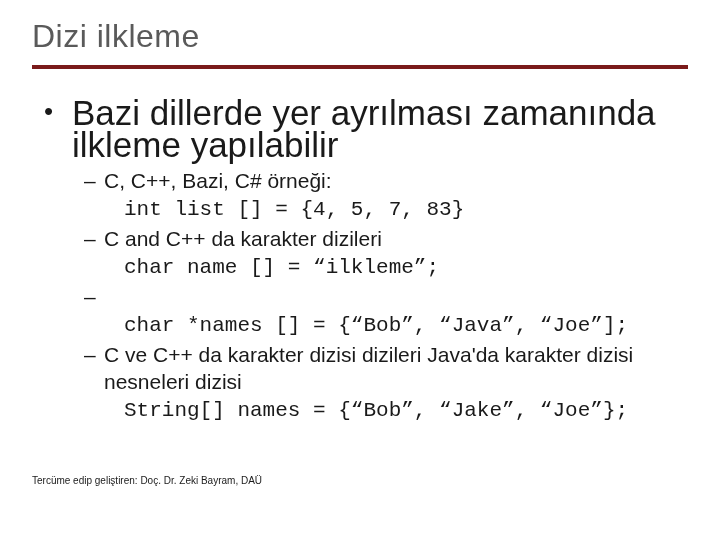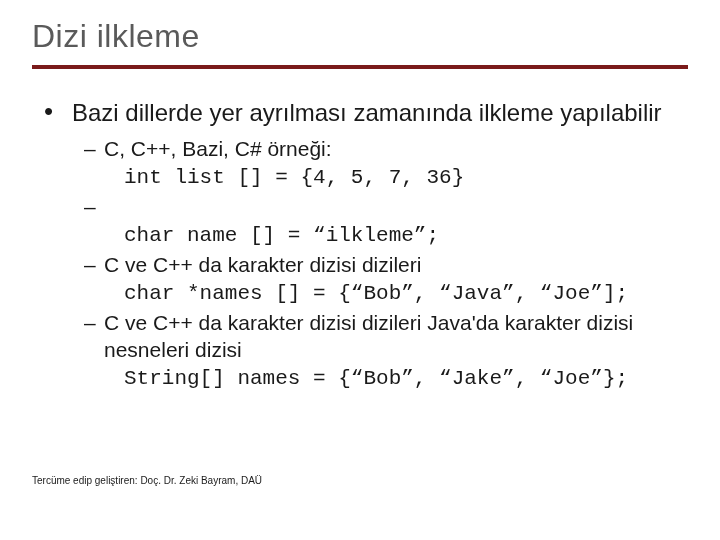--- a/index.html
+++ b/index.html
@@ -3,21 +3,21 @@
 <meta charset="utf-8">
 <style>
   * { margin: 0; padding: 0; box-sizing: border-box; }
   html, body { width: 720px; height: 540px; background: #fff; font-family: "Lucida Sans Unicode", "Lucida Grande", Verdana, sans-serif; color: #1a1a1a; }
   .slide { width: 720px; height: 486px; position: relative; padding: 18px 32px 0 32px; }
   .title { font-size: 32px; color: #5a5a5a; font-weight: 400; margin-bottom: 10px; letter-spacing: 0.5px; }
   .rule { height: 4px; background: #7a1a1a; margin-bottom: 28px; }
   .body { padding-left: 12px; }
   .lvl1 { display: flex; align-items: flex-start; margin-bottom: 6px; }
   .lvl1 .dot { font-size: 26px; line-height: 28px; color: #1a1a1a; width: 28px; flex-shrink: 0; }
-  .lvl1 .txt { font-size: 24px; line-height: 32px; }
+  .lvl1 .txt { font-size: 35px; line-height: 32px; }
   .lvl2-wrap { padding-left: 40px; margin-top: 6px; }
   .lvl2 { display: flex; align-items: flex-start; margin-top: 2px; }
   .lvl2 .dash { font-size: 21px; line-height: 27px; width: 20px; flex-shrink: 0; }
   .lvl2 .txt { font-size: 21px; line-height: 27px; }
   .code { font-family: "Courier New", monospace; font-size: 21px; line-height: 27px; padding-left: 40px; margin-top: 2px; white-space: pre; }
   .footer { position: absolute; left: 32px; bottom: 0; font-size: 10px; color: #1a1a1a; }
 </style>
 </head>
 <body>
 
@@ -30,30 +30,30 @@
       <span class="dot">•</span>
       <span class="txt">Bazi dillerde yer ayrılması zamanında ilkleme yapılabilir</span>
     </div>
 
     <div class="lvl2-wrap">
 
       <div class="lvl2">
         <span class="dash">–</span>
         <span class="txt">C, C++, Bazi, C# örneği:</span>
       </div>
-      <div class="code">int list [] = {4, 5, 7, 36}</div>
+      <div class="code">int list [] = {4, 5, 7, 83}</div>
 
       <div class="lvl2">
         <span class="dash">–</span>
+        <span class="txt">C and C++ da karakter dizileri</span>
       </div>
       <div class="code">char name [] = “ilkleme”;</div>
 
       <div class="lvl2">
         <span class="dash">–</span>
-        <span class="txt">C ve C++ da karakter dizisi dizileri</span>
       </div>
       <div class="code">char *names [] = {“Bob”, “Java”, “Joe”];</div>
 
       <div class="lvl2">
         <span class="dash">–</span>
         <span class="txt">C ve C++ da karakter dizisi dizileri Java'da karakter dizisi nesneleri dizisi</span>
       </div>
       <div class="code">String[] names = {“Bob”, “Jake”, “Joe”};</div>
 
     </div>

